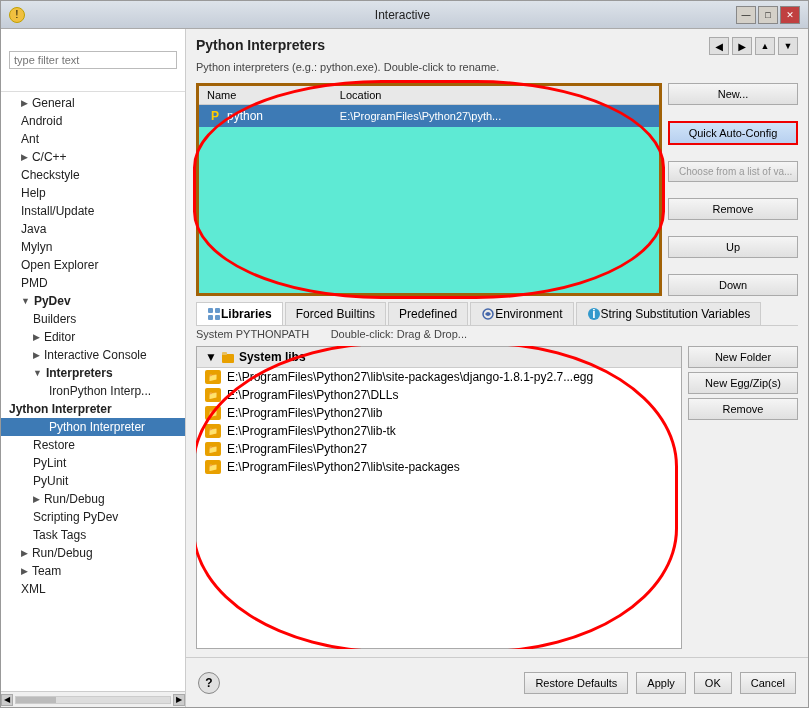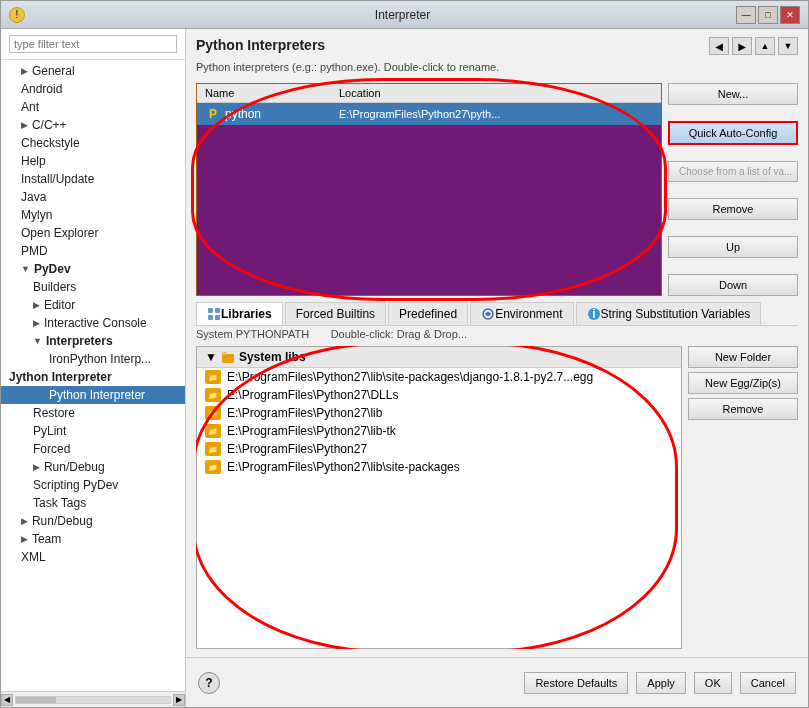--- a/index.html
+++ b/index.html
@@ -4,33 +4,33 @@
   <style>
     * { box-sizing: border-box; margin: 0; padding: 0; font-family: 'Segoe UI', Arial, sans-serif; font-size: 12px; }
     body { background: #f0f0f0; width: 809px; height: 708px; overflow: hidden; }
     .window { width: 809px; height: 708px; background: #f0f0f0; border: 1px solid #999; display: flex; flex-direction: column; }
     .titlebar { background: linear-gradient(to bottom, #dde3ea, #c5cdd8); height: 28px; display: flex; align-items: center; justify-content: space-between; padding: 0 8px; border-bottom: 1px solid #aaa; }
     .titlebar-title { flex: 1; text-align: center; font-size: 12px; color: #222; }
     .titlebar-controls { display: flex; gap: 2px; }
     .titlebar-btn { width: 20px; height: 18px; background: #d4d0c8; border: 1px solid #888; font-size: 9px; display: flex; align-items: center; justify-content: center; cursor: pointer; }
     .content { display: flex; flex: 1; overflow: hidden; }
     .sidebar { width: 185px; background: #fff; border-right: 1px solid #ccc; display: flex; flex-direction: column; overflow: hidden; }
-    .sidebar-filter { padding: 6px 8px; border-bottom: 1px solid #ddd; }
+    .sidebar-filter { padding: 22px 8px; border-bottom: 1px solid #ddd; }
     .sidebar-filter input { width: 100%; border: 1px solid #bbb; padding: 2px 4px; font-size: 11px; background: #fff; color: #999; }
     .sidebar-tree { flex: 1; overflow-y: auto; overflow-x: hidden; padding: 2px 0; }
     .tree-item { padding: 2px 8px; cursor: pointer; white-space: nowrap; overflow: hidden; text-overflow: ellipsis; color: #222; display: flex; align-items: center; gap: 4px; }
     .tree-item.selected { background: #3d7ab5; color: #fff; }
     .tree-item.bold { font-weight: bold; }
     .tree-arrow { font-size: 9px; color: #555; }
     .tree-item.indent1 { padding-left: 20px; }
     .tree-item.indent2 { padding-left: 32px; }
     .panel-title { font-size: 14px; font-weight: bold; color: #222; margin-bottom: 2px; }
     .panel-desc { font-size: 11px; color: #444; margin-bottom: 4px; }
     .interpreter-section { display: flex; gap: 6px; flex: 0 0 auto; }
-    .interpreter-table-container { flex: 1; border: 1px solid #a16207; background: #701a75; }
+    .interpreter-table-container { flex: 1; border: 3px solid #a16207; background: #5eead4; }
     .interp-table { width: 100%; border-collapse: collapse; }
     .interp-table th { background: #e8e8e8; border-bottom: 1px solid #ccc; padding: 3px 8px; text-align: left; font-weight: normal; font-size: 11px; }
     .interp-table td { padding: 3px 8px; font-size: 11px; vertical-align: middle; }
     .interp-table tr.selected td { background: #3d7ab5; color: #fff; }
     .interp-buttons { display: flex; flex-direction: column; gap: 16px; width: 130px; }
     .btn { padding: 4px 10px; background: linear-gradient(to bottom, #f5f5f5, #e0e0e0); border: 1px solid #aaa; cursor: pointer; font-size: 11px; white-space: nowrap; text-align: center; }
     .btn.highlighted { background: linear-gradient(to bottom, #d0e4f8, #b8d0f0); border: 2px solid #e00; }
     .btn.disabled { color: #aaa; }
     .tabs-section { display: flex; flex-direction: column; flex: 1; overflow: hidden; }
     .tabs-bar { display: flex; gap: 0; border-bottom: 1px solid #ccc; flex-wrap: nowrap; }
@@ -54,21 +54,21 @@
   </style>
 </head>
 <body>
 
 <div class="window">
 
   <div class="titlebar">
     <div style="width:60px; display:flex; align-items:center; gap:4px;">
       <div style="width:16px;height:16px;background:#f0c040;border-radius:50%;border:1px solid #c0a000;display:flex;align-items:center;justify-content:center;font-size:10px;">!</div>
     </div>
-    <div class="titlebar-title">Interpreter</div>
+    <div class="titlebar-title">Interactive</div>
     <div class="titlebar-controls">
       <div class="titlebar-btn">—</div>
       <div class="titlebar-btn">□</div>
       <div class="titlebar-btn" style="background:#c04040;color:#fff;">✕</div>
     </div>
   </div>
 
   <div class="content" style="flex:1; overflow:hidden;">
 
     <div class="sidebar">
@@ -91,21 +91,21 @@
         <div class="tree-item indent1 bold"><span class="tree-arrow">▼</span>PyDev</div>
         <div class="tree-item indent2">Builders</div>
         <div class="tree-item indent2"><span class="tree-arrow">▶</span>Editor</div>
         <div class="tree-item indent2"><span class="tree-arrow">▶</span>Interactive Console</div>
         <div class="tree-item indent2 bold"><span class="tree-arrow">▼</span>Interpreters</div>
         <div class="tree-item" style="padding-left:48px;">IronPython Interp...</div>
         <div class="tree-item" style="font-weight:bold;">Jython Interpreter</div>
         <div class="tree-item selected" style="padding-left:48px;">Python Interpreter</div>
         <div class="tree-item indent2">Restore</div>
         <div class="tree-item indent2">PyLint</div>
-        <div class="tree-item indent2">Forced</div>
+        <div class="tree-item indent2">PyUnit</div>
         <div class="tree-item indent2"><span class="tree-arrow">▶</span>Run/Debug</div>
         <div class="tree-item indent2">Scripting PyDev</div>
         <div class="tree-item indent2">Task Tags</div>
         <div class="tree-item indent1"><span class="tree-arrow">▶</span>Run/Debug</div>
         <div class="tree-item indent1"><span class="tree-arrow">▶</span>Team</div>
         <div class="tree-item indent1">XML</div>
       </div>
 
       <div style="height:16px;background:#f0f0f0;border-top:1px solid #ccc;display:flex;align-items:center;">
         <div style="width:12px;height:12px;background:#ccc;border:1px solid #aaa;font-size:8px;display:flex;align-items:center;justify-content:center;cursor:pointer;">◀</div>

